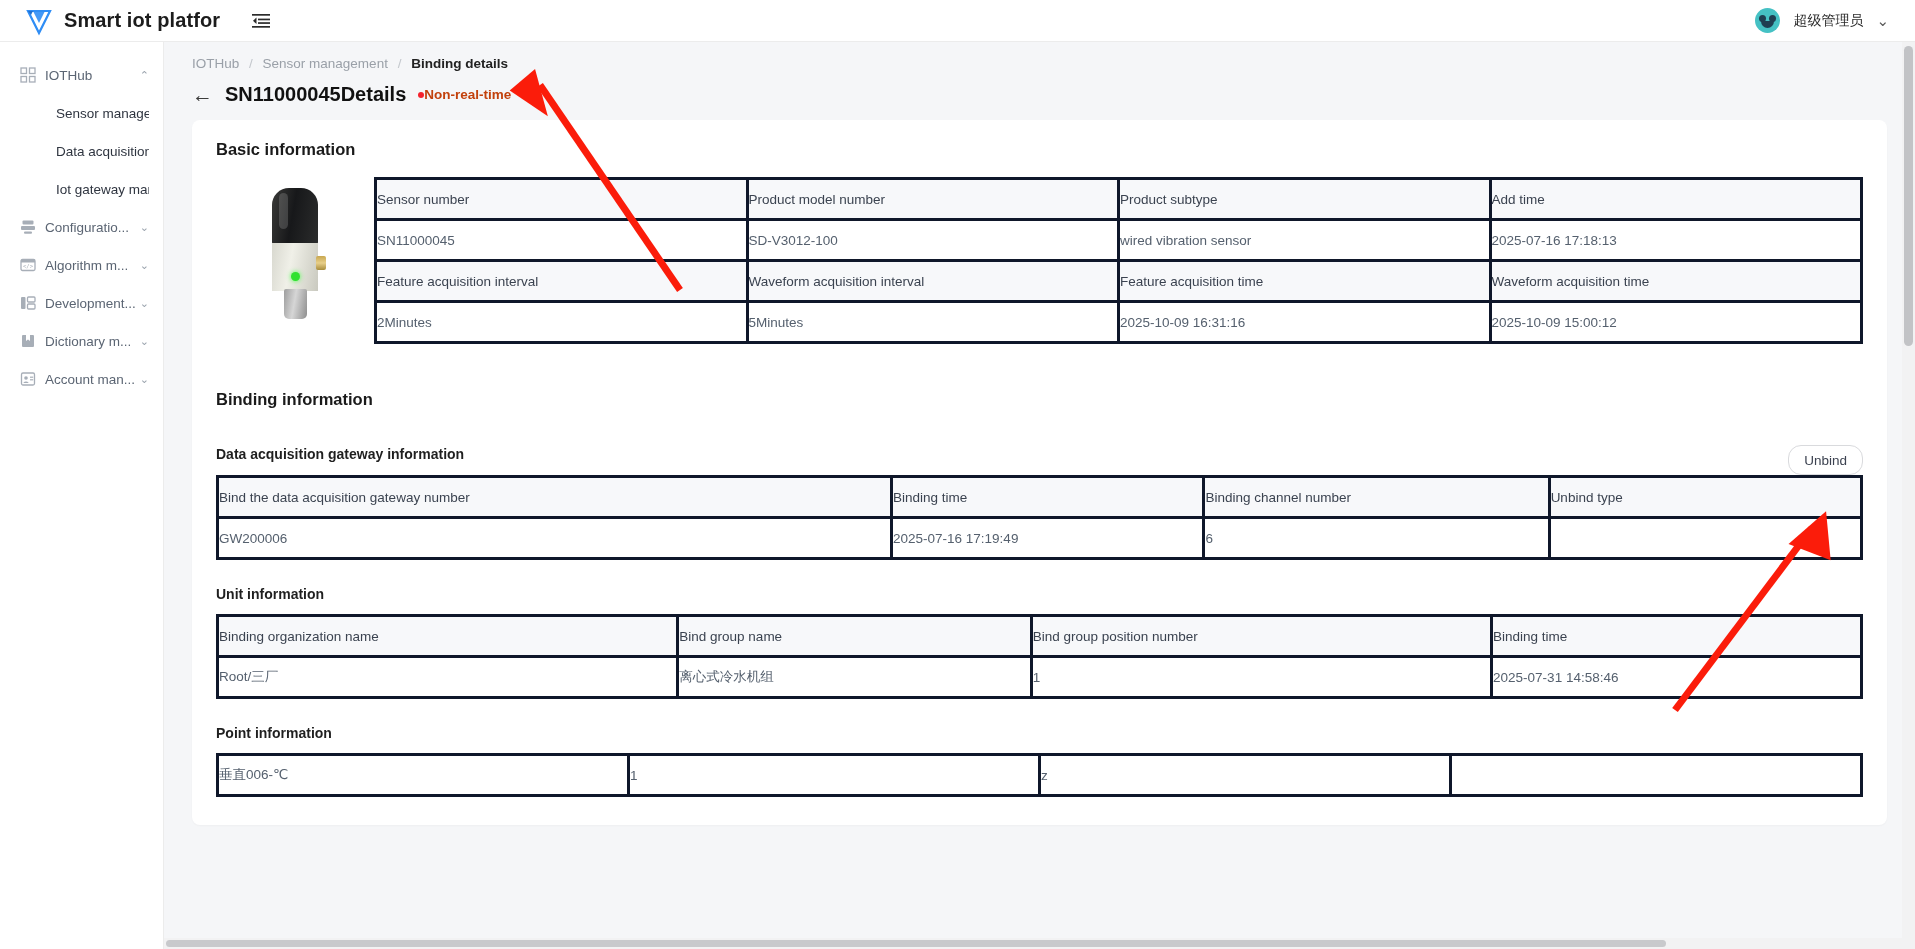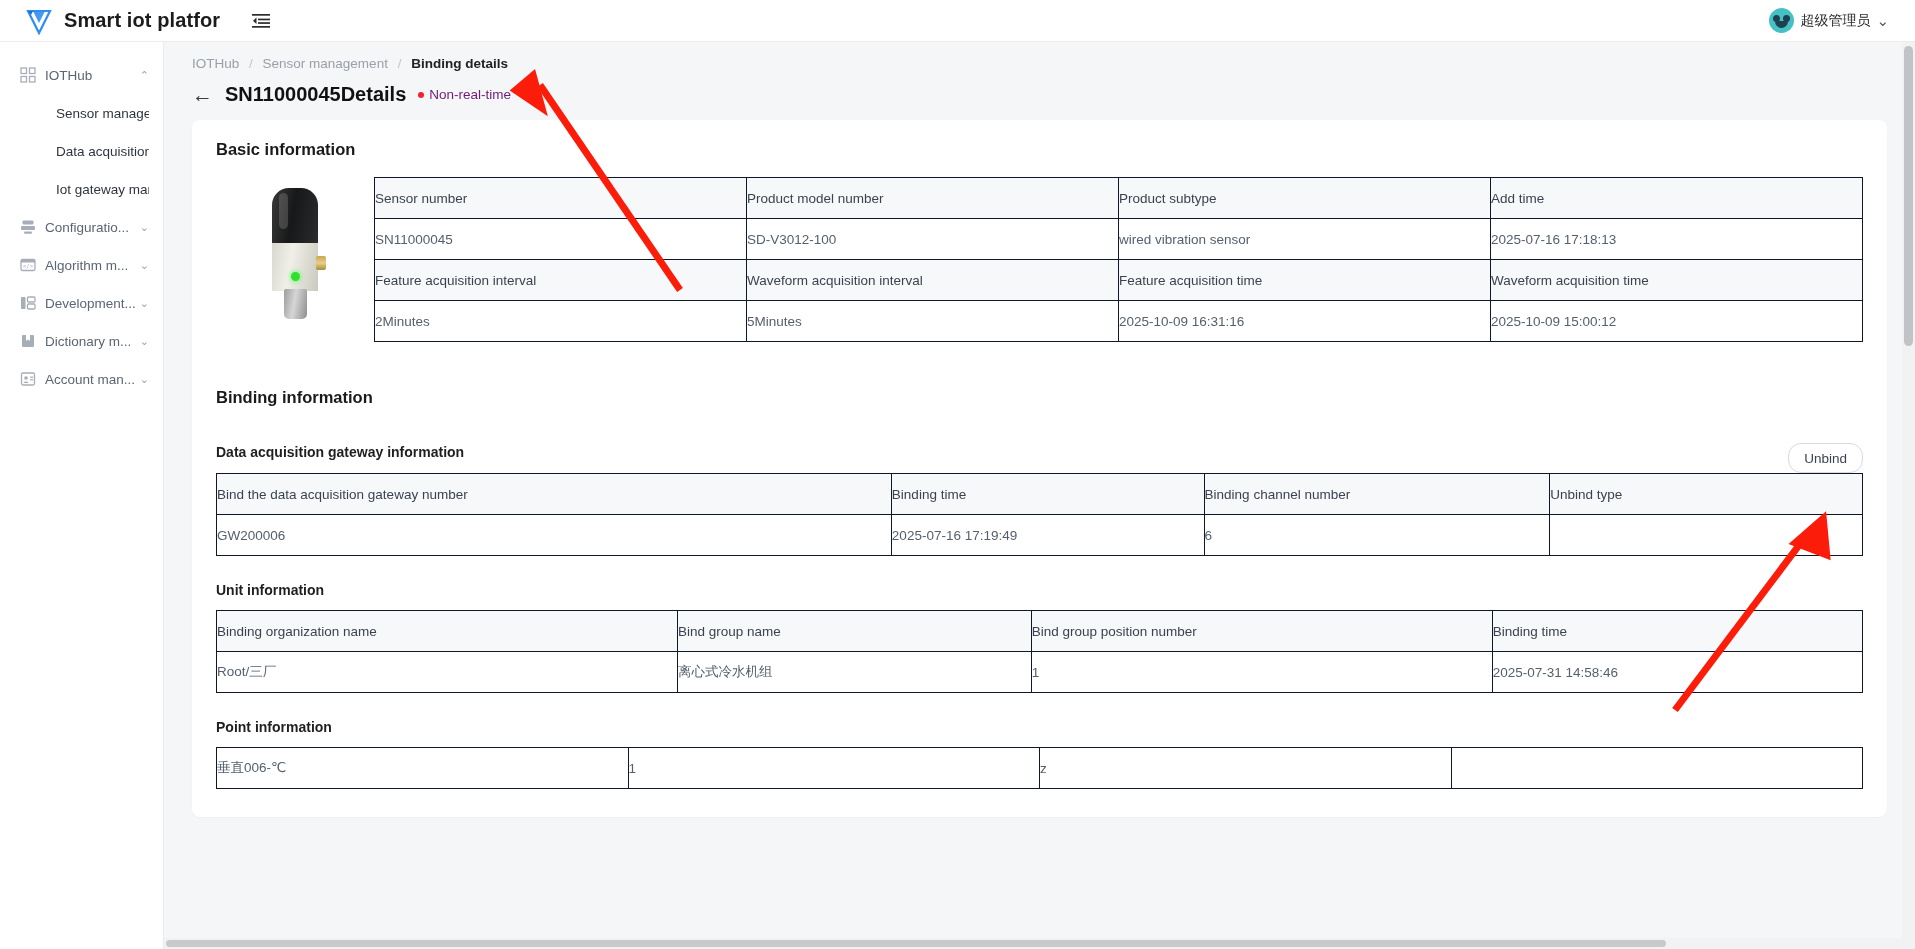--- a/index.html
+++ b/index.html
@@ -15,21 +15,21 @@
   
   .topbar {
     position: absolute; top: 0; left: 0; width: 1915px; height: 42px;
     background: #ffffff; display: flex; align-items: center;
     border-bottom: 1px solid #ececec; z-index: 20;
   }
   .brand { display: flex; align-items: center; gap: 10px; padding-left: 24px; }
   .logo-mark { width: 30px; height: 30px; position: relative; }
   .brand-name { font-size: 20px; font-weight: 600; color: #1c1c1c; letter-spacing: .1px; white-space: nowrap; }
   .collapse-btn { margin-left: 18px; width: 26px; height: 26px; display:flex; align-items:center; justify-content:center; cursor: pointer; }
-  .topbar-right { margin-left: auto; display: flex; align-items: center; gap: 6px; padding-right: 26px; }
+  .topbar-right { margin-left: auto; display: flex; align-items: center; gap: 13px; padding-right: 26px; }
   .avatar {
     width: 25px; height: 25px; border-radius: 50%;
     background: #45c1c4; position: relative; overflow: hidden; flex: none;
   }
   .avatar .eye { position:absolute; width:7px; height:7px; border-radius:50%; background:#1f3f52; top:7px; }
   .avatar .eye.l { left:4px; } .avatar .eye.r { left:14px; }
   .avatar .mouth { position:absolute; width:13px; height:7px; border-radius:0 0 13px 13px; background:#1f3f52; top:13px; left:6px; }
   .user-name { font-size: 14px; color: #2b2b2b; white-space: nowrap; }
   .chev-down-lg { font-size: 15px; color: #555; line-height: 1; }
 
@@ -54,21 +54,21 @@
     overflow: hidden; background: #f5f6f8;
   }
   .breadcrumb { padding: 14px 0 0 28px; font-size: 13.5px; color: #9aa0a8; }
   .breadcrumb .sep { margin: 0 6px; color: #c3c7cc; }
   .breadcrumb .crumb { cursor: pointer; }
   .breadcrumb .crumb.active { color: #222; font-weight: 600; cursor: default; }
 
   .page-head { display: flex; align-items: center; gap: 12px; padding: 12px 0 0 28px; }
   .back-arrow { font-size: 21px; color: #3c3c3c; cursor: pointer; line-height: 1; }
   .page-title { font-size: 20px; font-weight: 700; color: #111; white-space: nowrap; }
-  .status-badge { display: flex; align-items: center; gap: 5px; font-size: 13.5px; color: #701a75; white-space: nowrap; }
+  .status-badge { display: flex; align-items: center; font-size: 13.5px; color: #c2410c; white-space: nowrap; font-weight: bold; }
   .status-dot { width: 6px; height: 6px; border-radius: 50%; background: #f5222d; }
 
   .card {
     margin: 14px 28px 0 28px; background: #ffffff; border-radius: 8px;
     padding: 20px 24px 28px 24px; box-shadow: 0 1px 2px rgba(0,0,0,.03);
   }
   .section-title { font-size: 16.5px; font-weight: 700; color: #1a1a1a; margin-bottom: 18px; }
   .sub-title { font-size: 14px; font-weight: 700; color: #1f1f1f; margin: 26px 0 12px 0; }
 
   .basic-row { display: flex; align-items: flex-start; gap: 0; }
@@ -79,21 +79,21 @@
   .sensor-img { width: 62px; height: 135px; position: relative; }
   .si-cap { position:absolute; top:0; left:8px; width:46px; height:58px; background: linear-gradient(100deg,#3a3a38 0%,#17181a 45%,#2b2c2c 100%); border-radius: 17px 17px 4px 4px; }
   .si-cap:after { content:""; position:absolute; top:5px; left:7px; width:9px; height:36px; border-radius:6px; background: rgba(255,255,255,.16); }
   .si-body { position:absolute; top:55px; left:8px; width:46px; height:48px; background: linear-gradient(100deg,#d8d8cf 0%,#f0f0e8 40%,#c9c9bf 100%); }
   .si-led { position:absolute; top:84px; left:27px; width:9px; height:9px; border-radius:50%; background:#2fe12f; box-shadow:0 0 5px #44ff44; }
   .si-port { position:absolute; top:68px; left:52px; width:10px; height:14px; background: linear-gradient(180deg,#c8a74f,#e8cf8a,#a88c3c); border-radius:2px; }
   .si-base { position:absolute; top:101px; left:20px; width:23px; height:30px; background: linear-gradient(100deg,#9d9d9d,#d6d6d6 45%,#8e8e8e); border-radius: 2px 2px 5px 5px; }
 
   table.grid { border-collapse: collapse; width: 100%; table-layout: fixed; }
   table.grid th, table.grid td {
-    border: 1px solid #0f172a; padding: 0 0; height: 41px;
+    border: 3px solid #0f172a; padding: 0 0; height: 41px;
     text-align: left; font-size: 13.5px; font-weight: 400; color: #3b4350;
     overflow: hidden; white-space: nowrap; text-overflow: ellipsis;
   }
   table.grid th { background: #f7f8fa; color: #3b4350; }
   table.grid td { background: #fff; color: #55606e; }
   .basic-table { flex: 1; }
 
   .sub-head { display: flex; align-items: center; }
   .sub-head .sub-title { margin: 18px 0 12px 0; }
   .unbind-btn {

